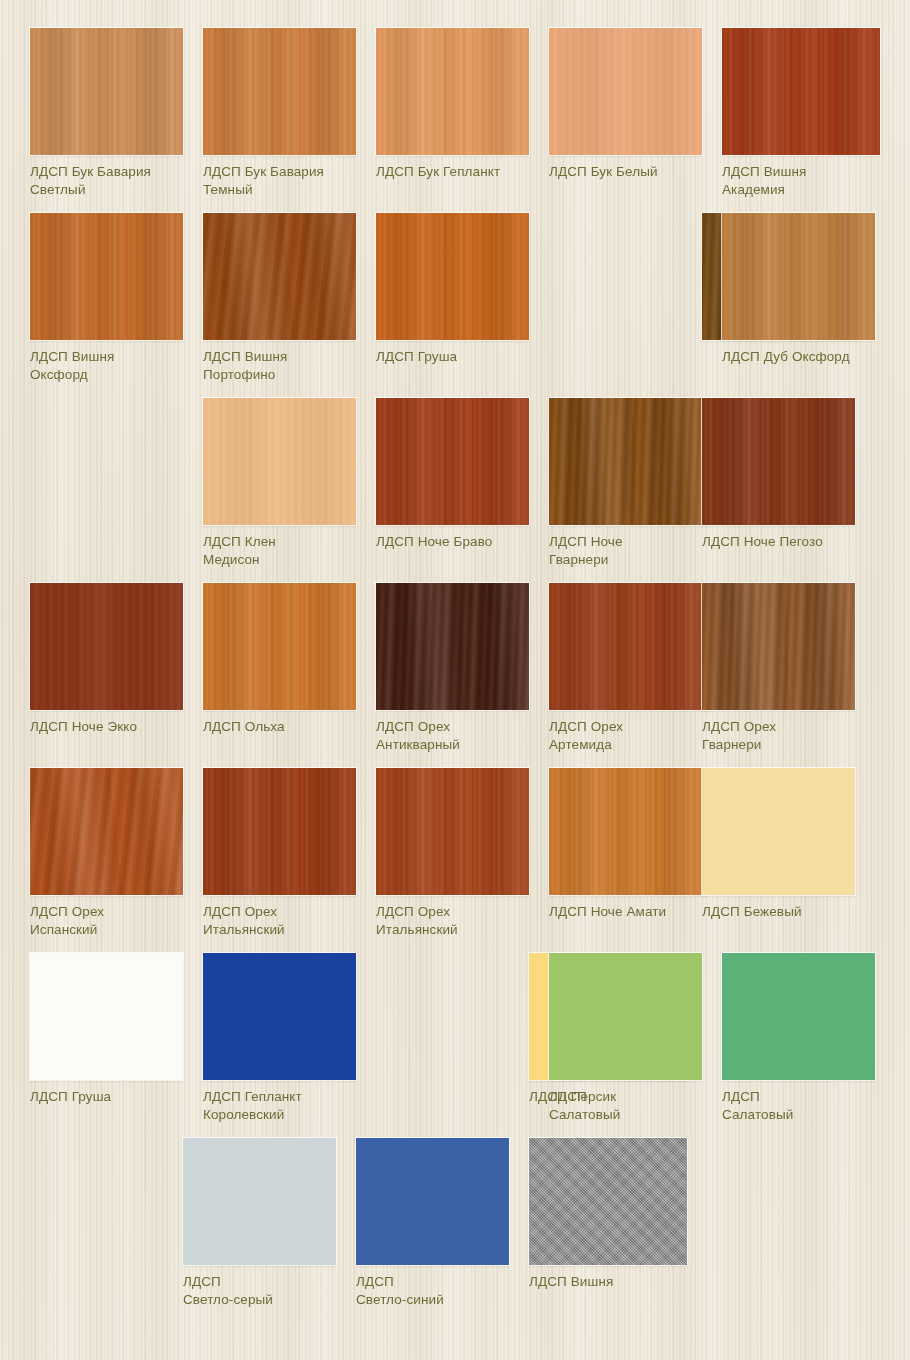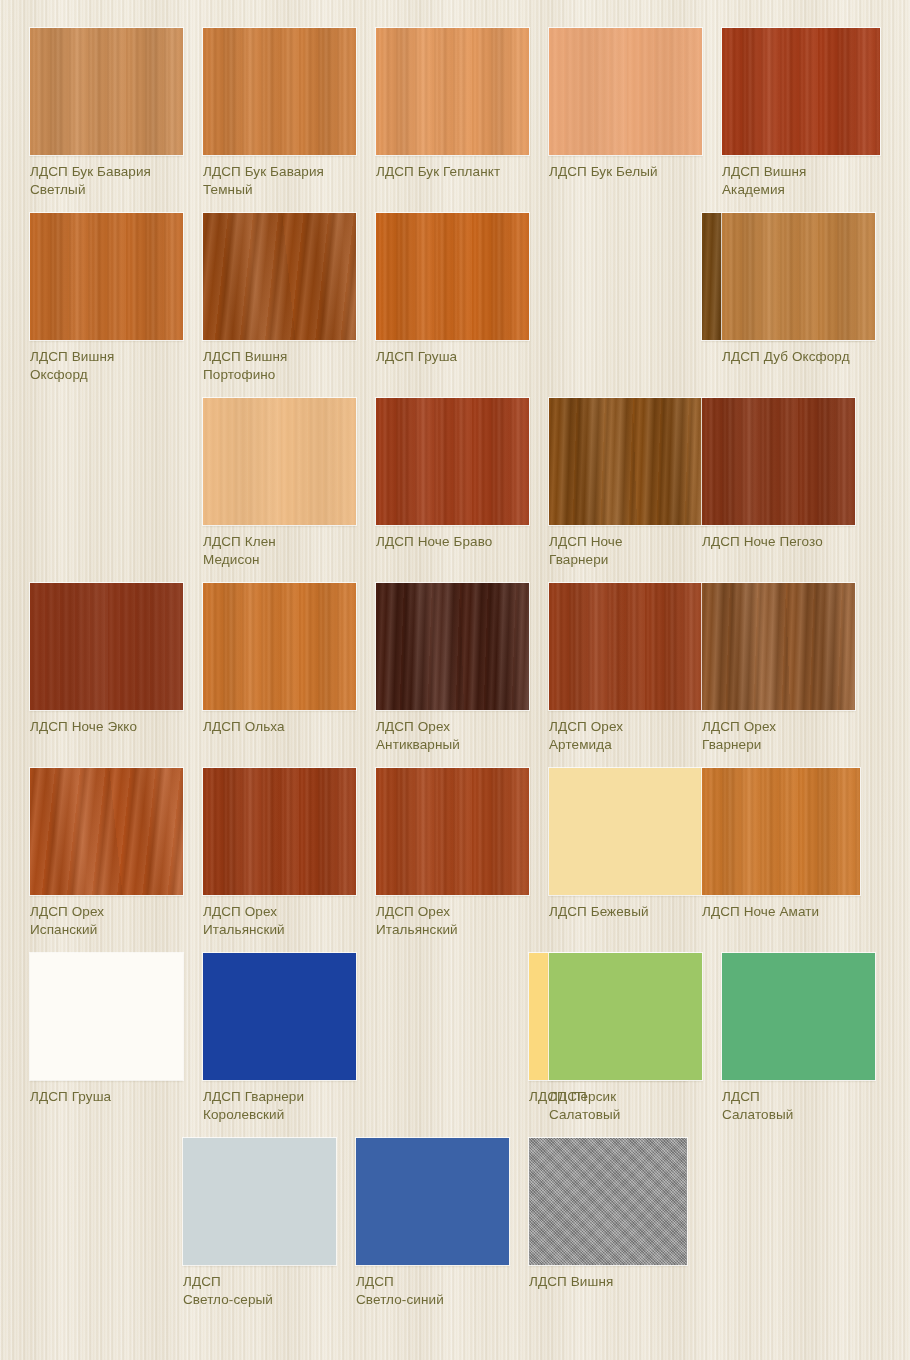--- a/index.html
+++ b/index.html
@@ -304,37 +304,37 @@
         <div class="label">ЛДСП Орех
 Итальянский</div>
       </div>
       <div class="gutter"></div>
       <div class="cell">
         <div class="swatch grain" style="background-color: rgb(167, 67, 24);"></div>
         <div class="label">ЛДСП Орех
 Итальянский</div>
       </div>
       <div class="gutter"></div>
+      <div class="cell wide">
+        <div class="swatch grain" style="background-color: rgb(208, 122, 44);"></div>
+        <div class="label">ЛДСП Ноче Амати</div>
+      </div>
       <div class="cell">
         <div class="swatch flat" style="background-color: rgb(246, 222, 161);"></div>
         <div class="label">ЛДСП Бежевый</div>
       </div>
-      <div class="cell wide">
-        <div class="swatch grain" style="background-color: rgb(208, 122, 44);"></div>
-        <div class="label">ЛДСП Ноче Амати</div>
-      </div>
       <div class="gutter"></div>
       <div class="cell">
         <div class="swatch flat" style="background-color: rgb(253, 251, 246);"></div>
         <div class="label">ЛДСП Груша</div>
       </div>
       <div class="gutter"></div>
       <div class="cell">
         <div class="swatch flat" style="background-color: rgb(27, 65, 160);"></div>
-        <div class="label">ЛДСП Гварнери
+        <div class="label">ЛДСП Гепланкт
 Королевский</div>
       </div>
       <div class="gutter"></div>
       <div class="gutter"></div>
       <div class="cell wide">
         <div class="swatch flat" style="background-color: rgb(251, 217, 126);"></div>
         <div class="label">ЛДСП Персик</div>
       </div>
       <div class="cell">
         <div class="swatch flat" style="background-color: rgb(157, 199, 102);"></div>

